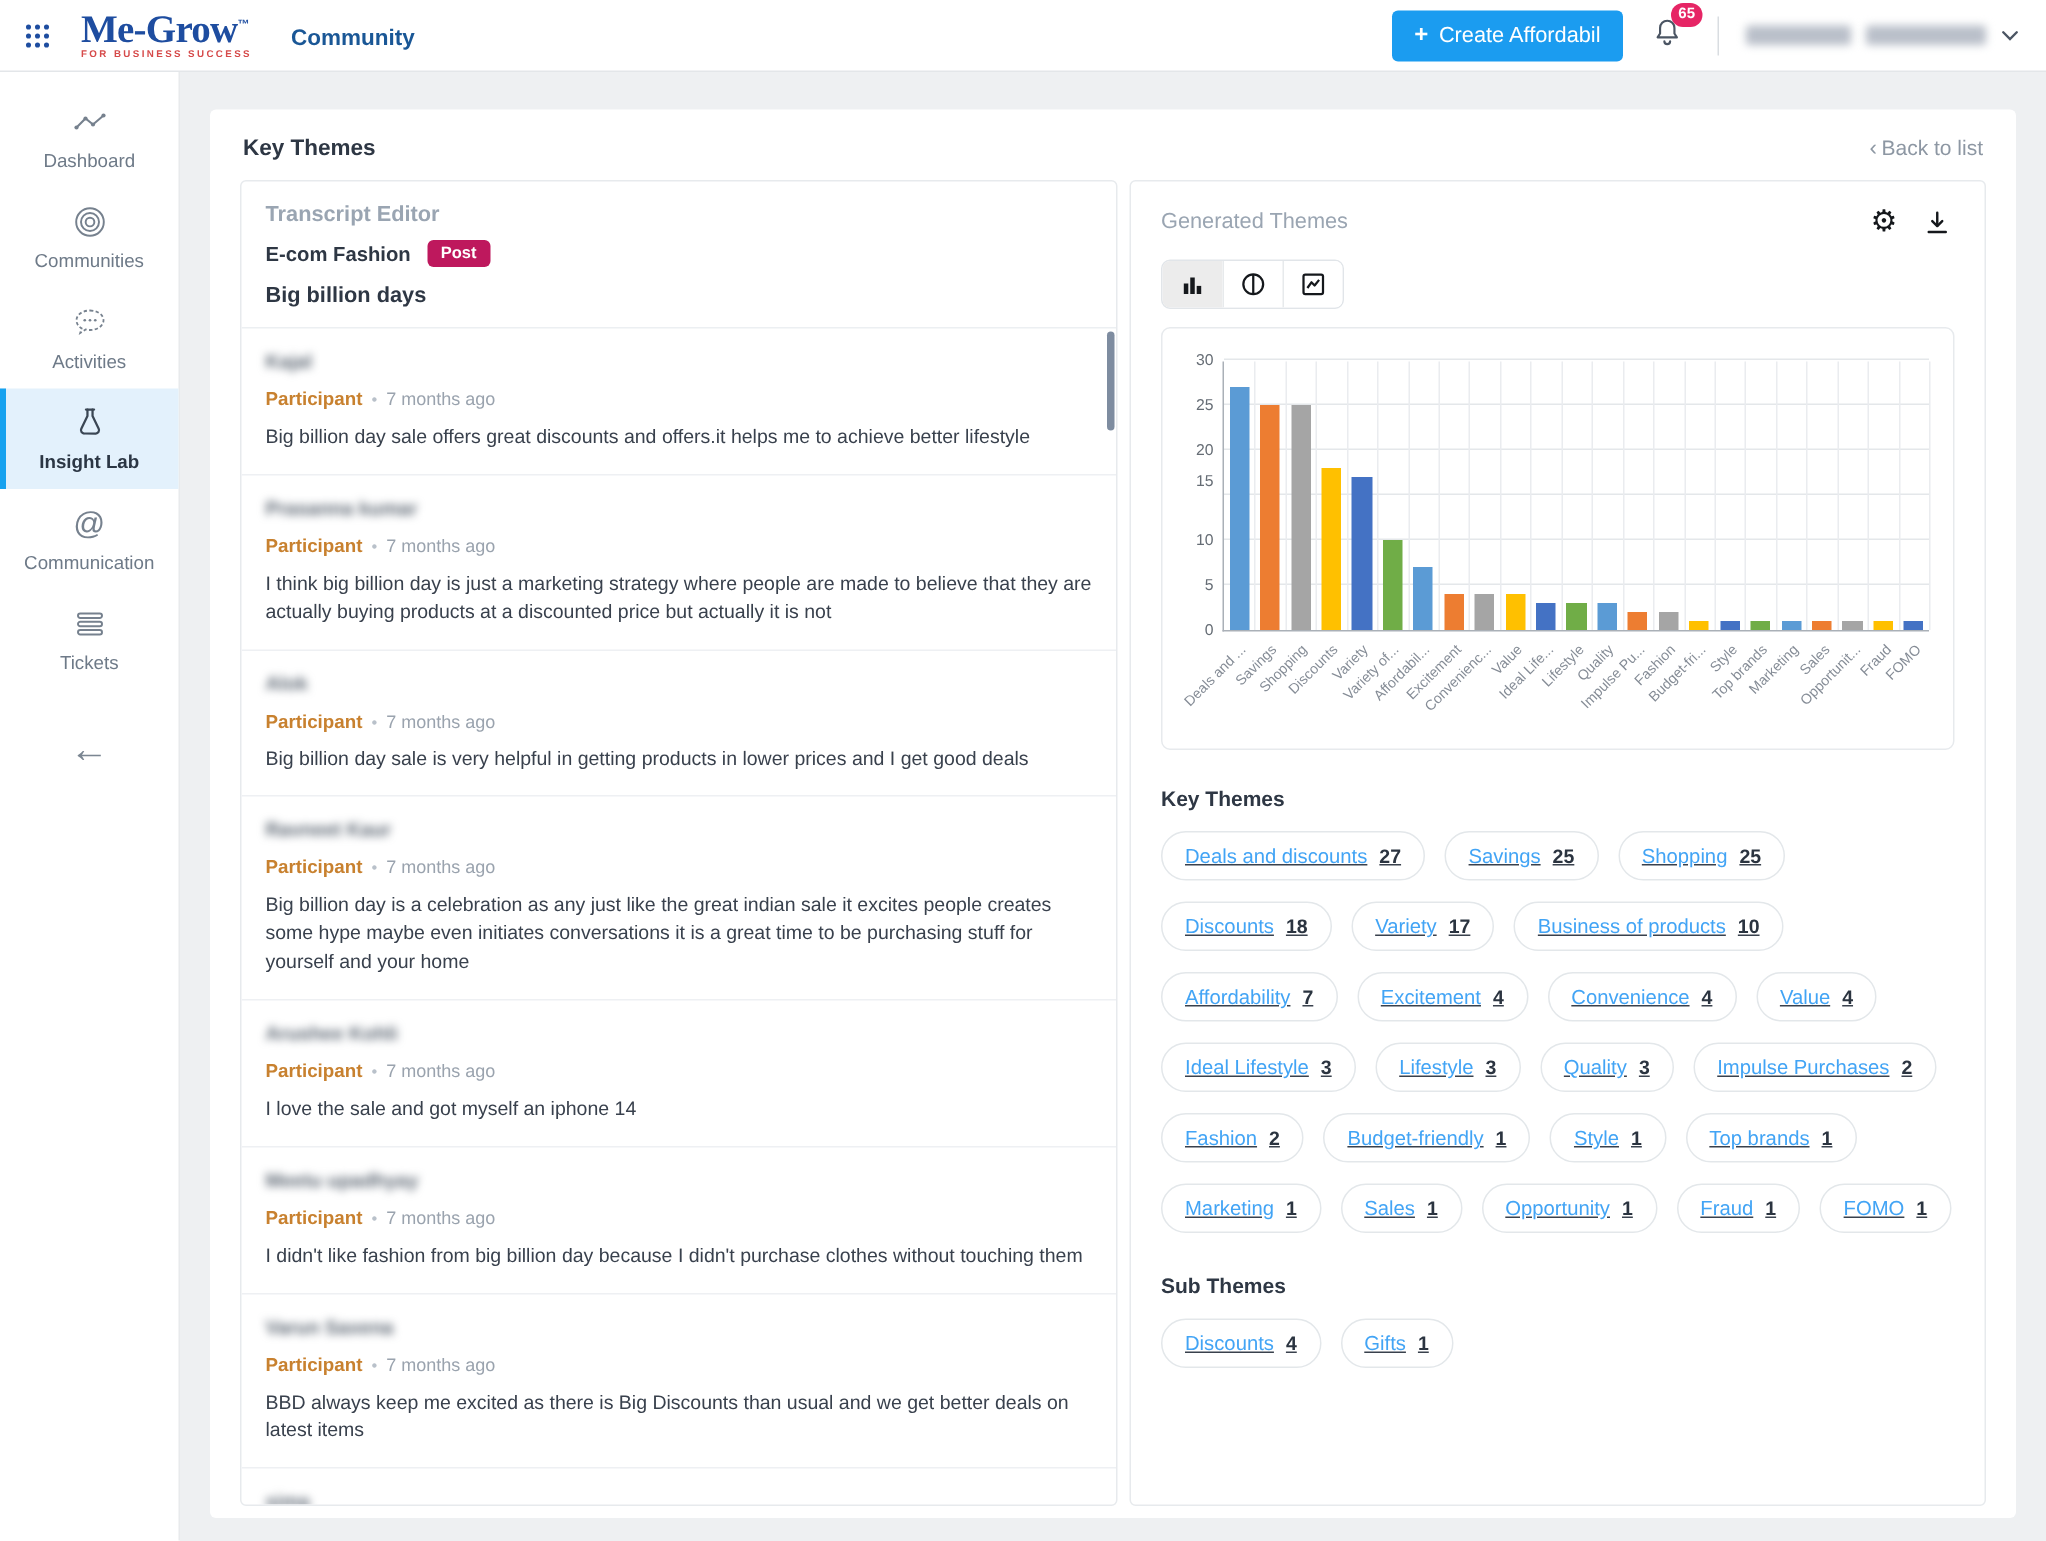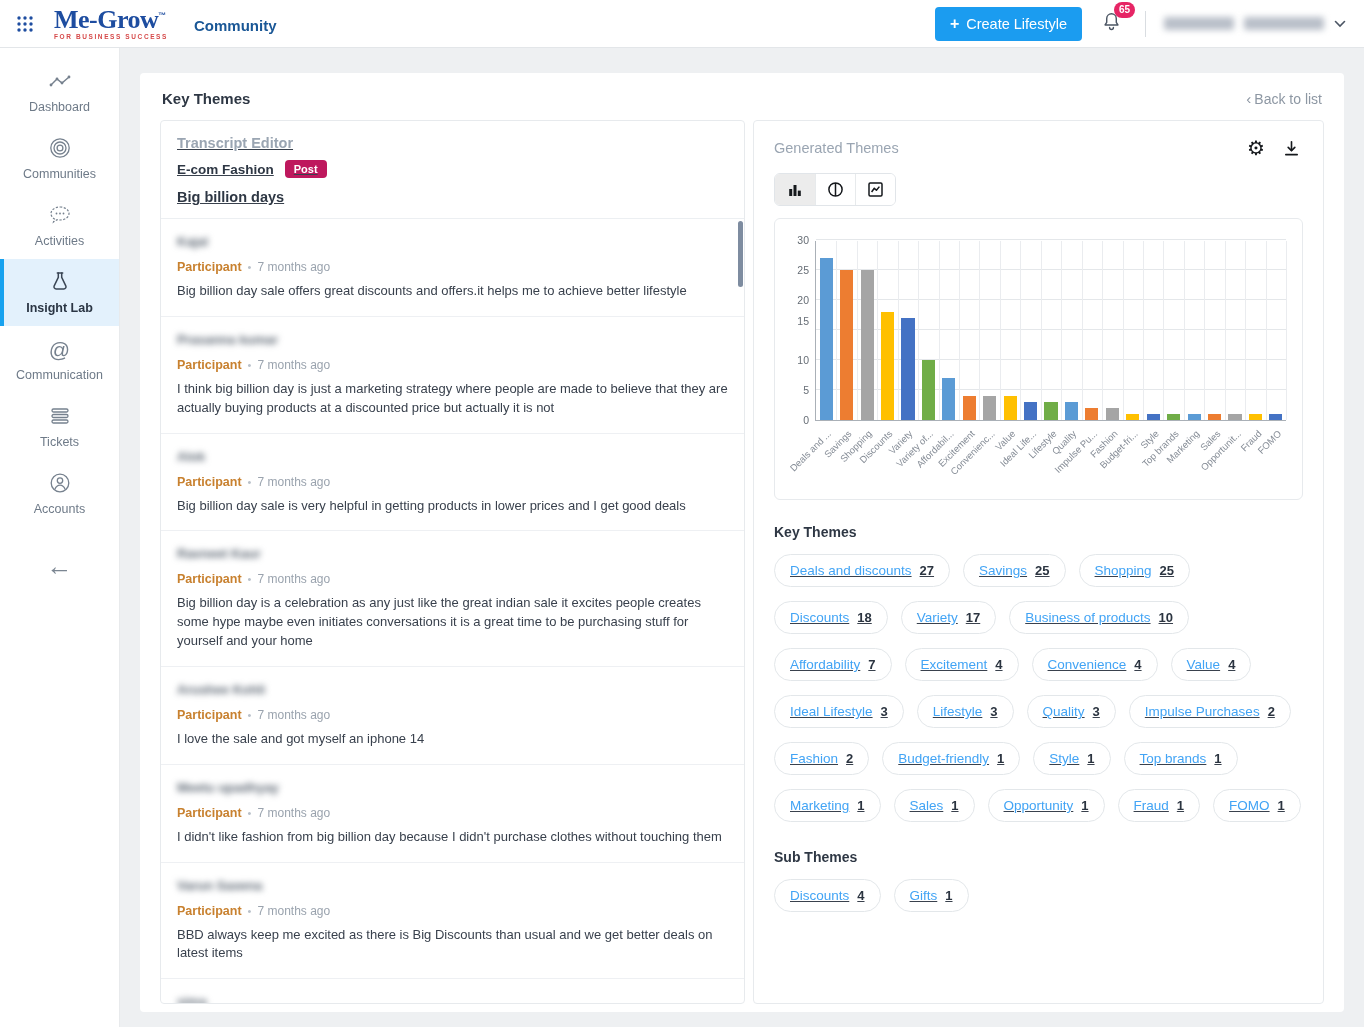--- a/index.html
+++ b/index.html
@@ -46,21 +46,21 @@
   .card { background:#fff; margin:25px 20px 15px 20px; border-radius:4px; height:939px; padding:0 20px 10px; overflow:hidden; }
   .card-head { display:flex; align-items:center; justify-content:space-between; padding:17px 2px 13px; }
   .page-title { font-size:15px; font-weight:bold; color:#2e3744; }
   .back-link { color:#8d97a3; font-size:14px; cursor:pointer; }
   .back-chevron { font-size:15px; margin-right:3px; }
   .panels { display:flex; gap:8px; height:884px; }
   .panel { border:1px solid #e7eaed; border-radius:4px; background:#fff; overflow:hidden; }
   .panel-left { width:585px; display:flex; flex-direction:column; }
   .panel-right { flex:1; padding:12px 12px 0; position:relative; overflow:hidden; }
   
-  .tp-head { padding:14px 16px 13px;text-decoration:underline; }
+  .tp-head { padding:14px 16px 13px; }
   .tp-title { color:#9aa5b2; font-size:14.5px; font-weight:bold; margin-bottom:9px; }
   .tp-community-row { display:flex; align-items:center; gap:11px; }
   .tp-community { font-size:13.5px; font-weight:bold; color:#2e3744; }
   .post-badge { background:#be185d; color:#fff; font-size:11px; font-weight:bold; padding:3px 9px; border-radius:4px; }
   .tp-post-title { font-size:14.5px; font-weight:bold; color:#2e3744; margin-top:11px; }
   .tp-list { border-top:1px solid #eceff2; flex:1; position:relative; overflow:hidden; }
   .scroll-thumb { position:absolute; top:2px; right:1px; width:5px; height:66px; background:#7e8ca0; border-radius:3px; cursor:pointer; z-index:5; }
   .entry { padding:13px 16px 15px; border-bottom:1px solid #eef0f3; }
   .entry-name { font-size:13px; font-weight:bold; color:#5c6672; filter:blur(3px); display:inline-block; }
   .entry-meta { margin-top:7px; }
@@ -120,21 +120,21 @@
     </span>
     <div class="logo-block">
       <span class="logo-main"><span>Me-Grow</span><sup class="logo-tm">™</sup></span>
       <span class="logo-tag">For Business Success</span>
     </div>
     <span class="app-section">Community</span>
   </div>
   <div class="header-right">
     <button class="create-btn">
       <span class="create-plus">+</span>
-      <span>Create Lifestyle</span>
+      <span>Create Affordabil</span>
     </button>
     <div class="bell-wrap">
       <svg width="23" height="23" viewBox="0 0 24 24" fill="none" stroke="#4b5563" stroke-width="1.5" stroke-linecap="round" stroke-linejoin="round">
         <path d="M12 4a5 5 0 0 0-5 5v3.9L5.3 15.6h13.4L17 12.9V9a5 5 0 0 0-5-5z"></path>
         <path d="M10 18.3a2 2 0 0 0 4 0"></path>
       </svg>
       <span class="badge">65</span>
     </div>
     <div class="v-divider"></div>
     <div class="user-area">
@@ -198,30 +198,20 @@
   </div>
   <div class="side-item">
     <span class="side-icon">
       <svg width="22" height="18" viewBox="0 0 22 18" fill="none" stroke="#76818e" stroke-width="1.3">
         <rect x="3" y="2" width="16" height="3" rx="1.5"></rect>
         <rect x="3" y="7.5" width="16" height="3" rx="1.5"></rect>
         <rect x="3" y="13" width="16" height="3" rx="1.5"></rect>
       </svg>
     </span>
     <span>Tickets</span>
-  </div>
-  <div class="side-item">
-    <span class="side-icon">
-      <svg width="24" height="24" viewBox="0 0 24 24" fill="none" stroke="#76818e" stroke-width="1.3">
-        <circle cx="12" cy="12" r="8.8"></circle>
-        <circle cx="12" cy="9.6" r="2.7"></circle>
-        <path d="M6.9 18.2c1.1-2.7 3-4.1 5.1-4.1s4 1.4 5.1 4.1"></path>
-      </svg>
-    </span>
-    <span>Accounts</span>
   </div>
   <div class="collapse-item">
     <span>←</span>
   </div>
 </div>
 
 <div class="main">
   <div class="card">
     <div class="card-head">
       <span class="page-title">Key Themes</span>

